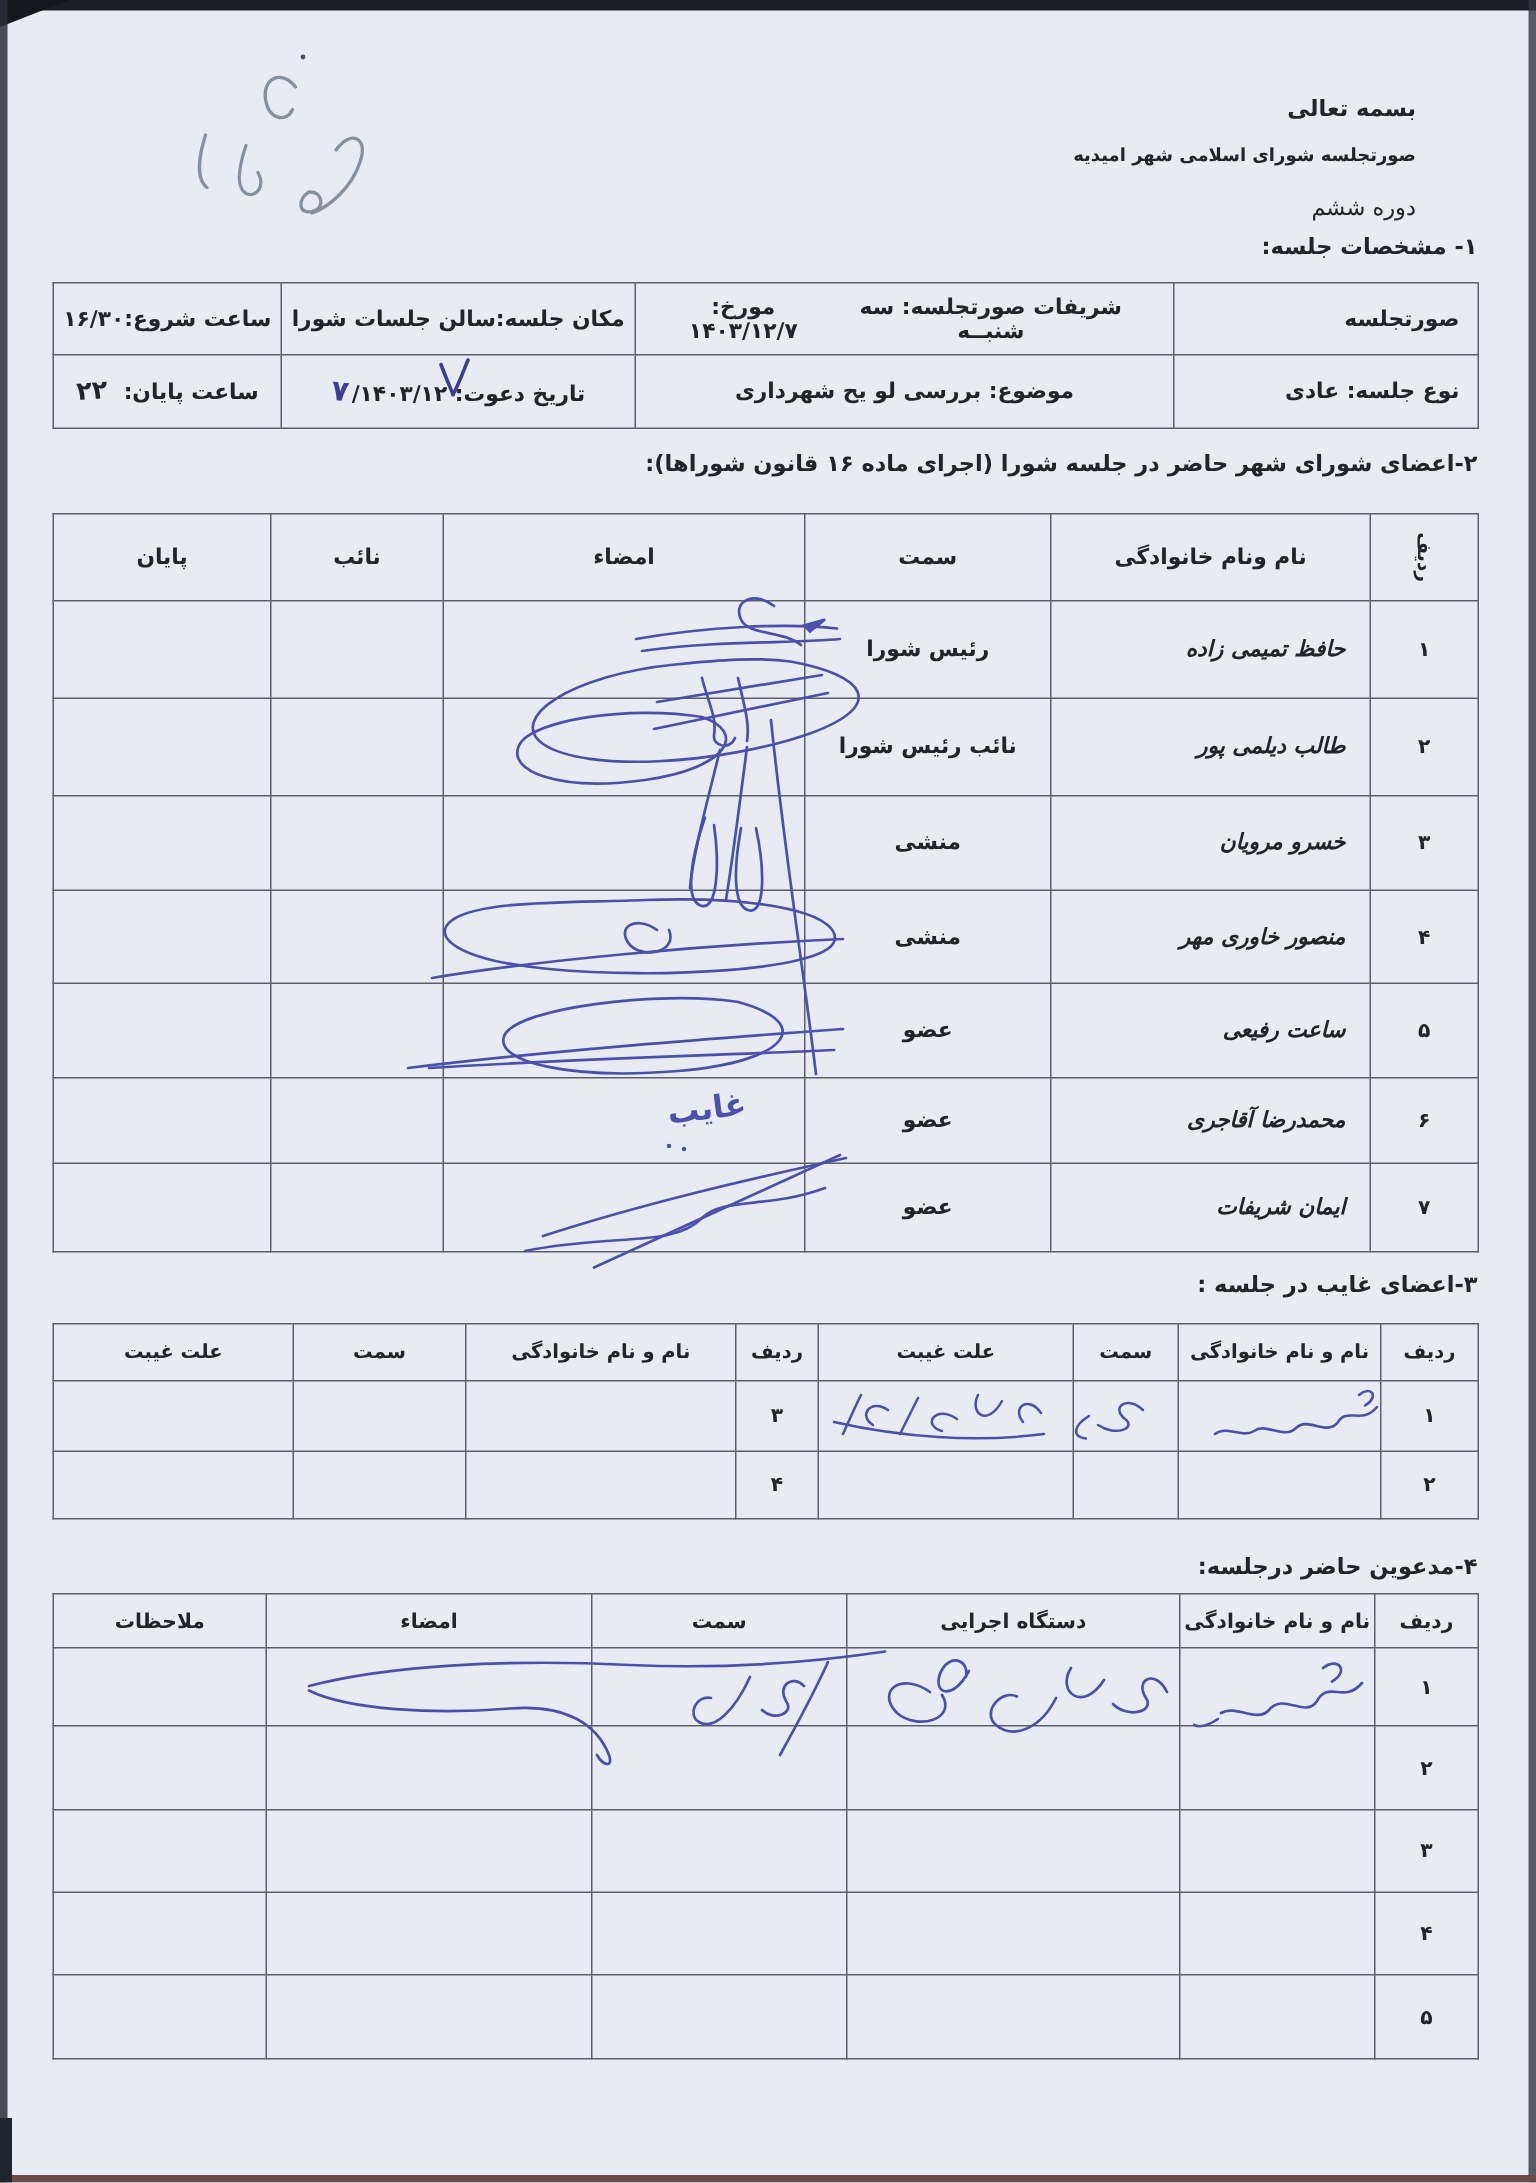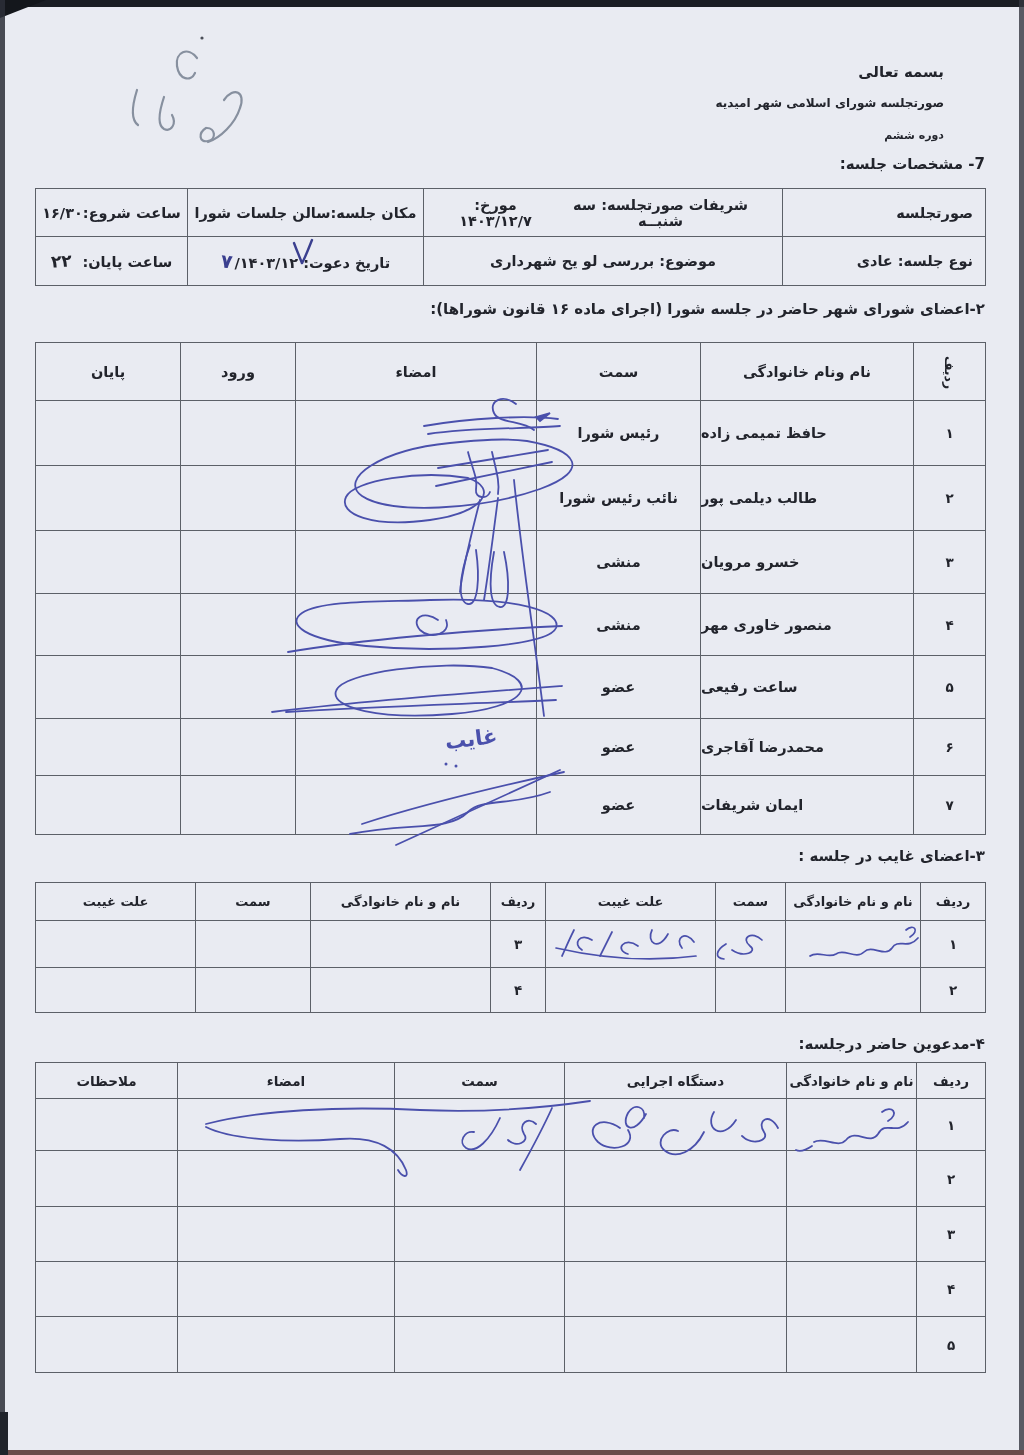--- a/index.html
+++ b/index.html
@@ -14,30 +14,30 @@
   .edge-top{left:0;top:0;width:1024px;height:7px;background:#1b1e24;}
   .edge-top-wedge{left:0;top:0;width:0;height:0;border-top:18px solid #14171c;border-right:46px solid transparent;}
   .edge-left{left:0;top:0;width:5px;height:1455px;background:#2b2f38;opacity:.85;}
   .edge-right{left:1019px;top:0;width:5px;height:1455px;background:#33363f;opacity:.8;}
   .edge-bottom{left:0;top:1450px;width:1024px;height:5px;background:#6b4a4a;}
   .edge-bl{left:0;top:1412px;width:8px;height:43px;background:#20242c;}
 
   .center-head{left:80px;right:80px;text-align:right;}
   .h-bismillah{top:63px;font-size:15px;font-weight:bold;}
   .h-title{top:96px;font-size:12px;font-weight:bold;}
-  .h-sub{top:129px;font-size:11px;font-weight:bold;}
+  .h-sub{top:129px;font-size:15px;font-weight:normal;}
 
   .sec-title{right:39px;font-size:15px;font-weight:bold;text-align:right;}
   .s1{top:155px;} .s2{top:300px;} .s3{top:847px;} .s4{top:1035px;}
 
   table{border-collapse:collapse;table-layout:fixed;background:transparent;}
   td,th{border:1px solid #5c6068;font-weight:bold;font-size:14.5px;
         padding:0;vertical-align:middle;text-align:center;overflow:hidden;}
   th{font-size:14.5px;}
-  .tr-name{text-align:left;padding-right:28px;}
+  .tr-name{text-align:right;padding-right:16px;font-style:italic;}
   .cell-pad-r{text-align:right;padding-right:12px;}
   .flex-between{display:flex;justify-content:space-between;align-items:center;padding:0 14px;}
   .rownum{font-size:13.5px;}
   .rot90{display:inline-block;transform:rotate(90deg);font-size:12.5px;letter-spacing:1px;}
   .hw-dark{font-size:17px;transform:rotate(-4deg);display:inline-block;margin-right:6px;}
   .ink-text{color:#4a50ac;font-size:21px;font-weight:bold;transform:rotate(-7deg);}
   .ink-seven{color:#3a3f8f;font-size:19px;display:inline-block;transform:rotate(6deg);margin-right:2px;}
   svg.overlay{position:absolute;left:0;top:0;pointer-events:none;z-index:30;}
 </style>
 </head>
@@ -47,21 +47,21 @@
 <div class="abs edge-top-wedge"></div>
 <div class="abs edge-left"></div>
 <div class="abs edge-right"></div>
 <div class="abs edge-bottom"></div>
 <div class="abs edge-bl"></div>
 
 <div class="abs center-head h-bismillah">بسمه تعالی</div>
 <div class="abs center-head h-title">صورتجلسه شورای اسلامی شهر امیدیه</div>
 <div class="abs center-head h-sub">دوره ششم</div>
 
-<div class="abs sec-title s1">7- مشخصات جلسه:</div>
+<div class="abs sec-title s1">۱- مشخصات جلسه:</div>
 <table class="abs" style="left:35px;top:188px;width:950px;">
   <colgroup>
       <col style="width:203px">
       <col style="width:359px">
       <col style="width:236px">
       <col style="width:152px">
     </colgroup>
   <tbody>
       <tr style="height:48px;">
     <td class="cell-pad-r">صورتجلسه</td>
@@ -97,21 +97,21 @@
       <col style="width:241px">
       <col style="width:115px">
       <col style="width:145px">
     </colgroup>
   <tbody>
       <tr style="height:58px;">
     <th><span class="rot90">ردیف</span></th>
     <th>نام ونام خانوادگی</th>
     <th>سمت</th>
     <th>امضاء</th>
-    <th>ورود</th>
+    <th>نائب</th>
     <th>پایان</th>
   </tr>
   <tr style="height:65px;">
     <td class="rownum">۱</td>
     <td class="tr-name">حافظ تمیمی زاده</td>
     <td>رئیس شورا</td>
     <td></td>
     <td></td>
     <td></td>
   </tr>

